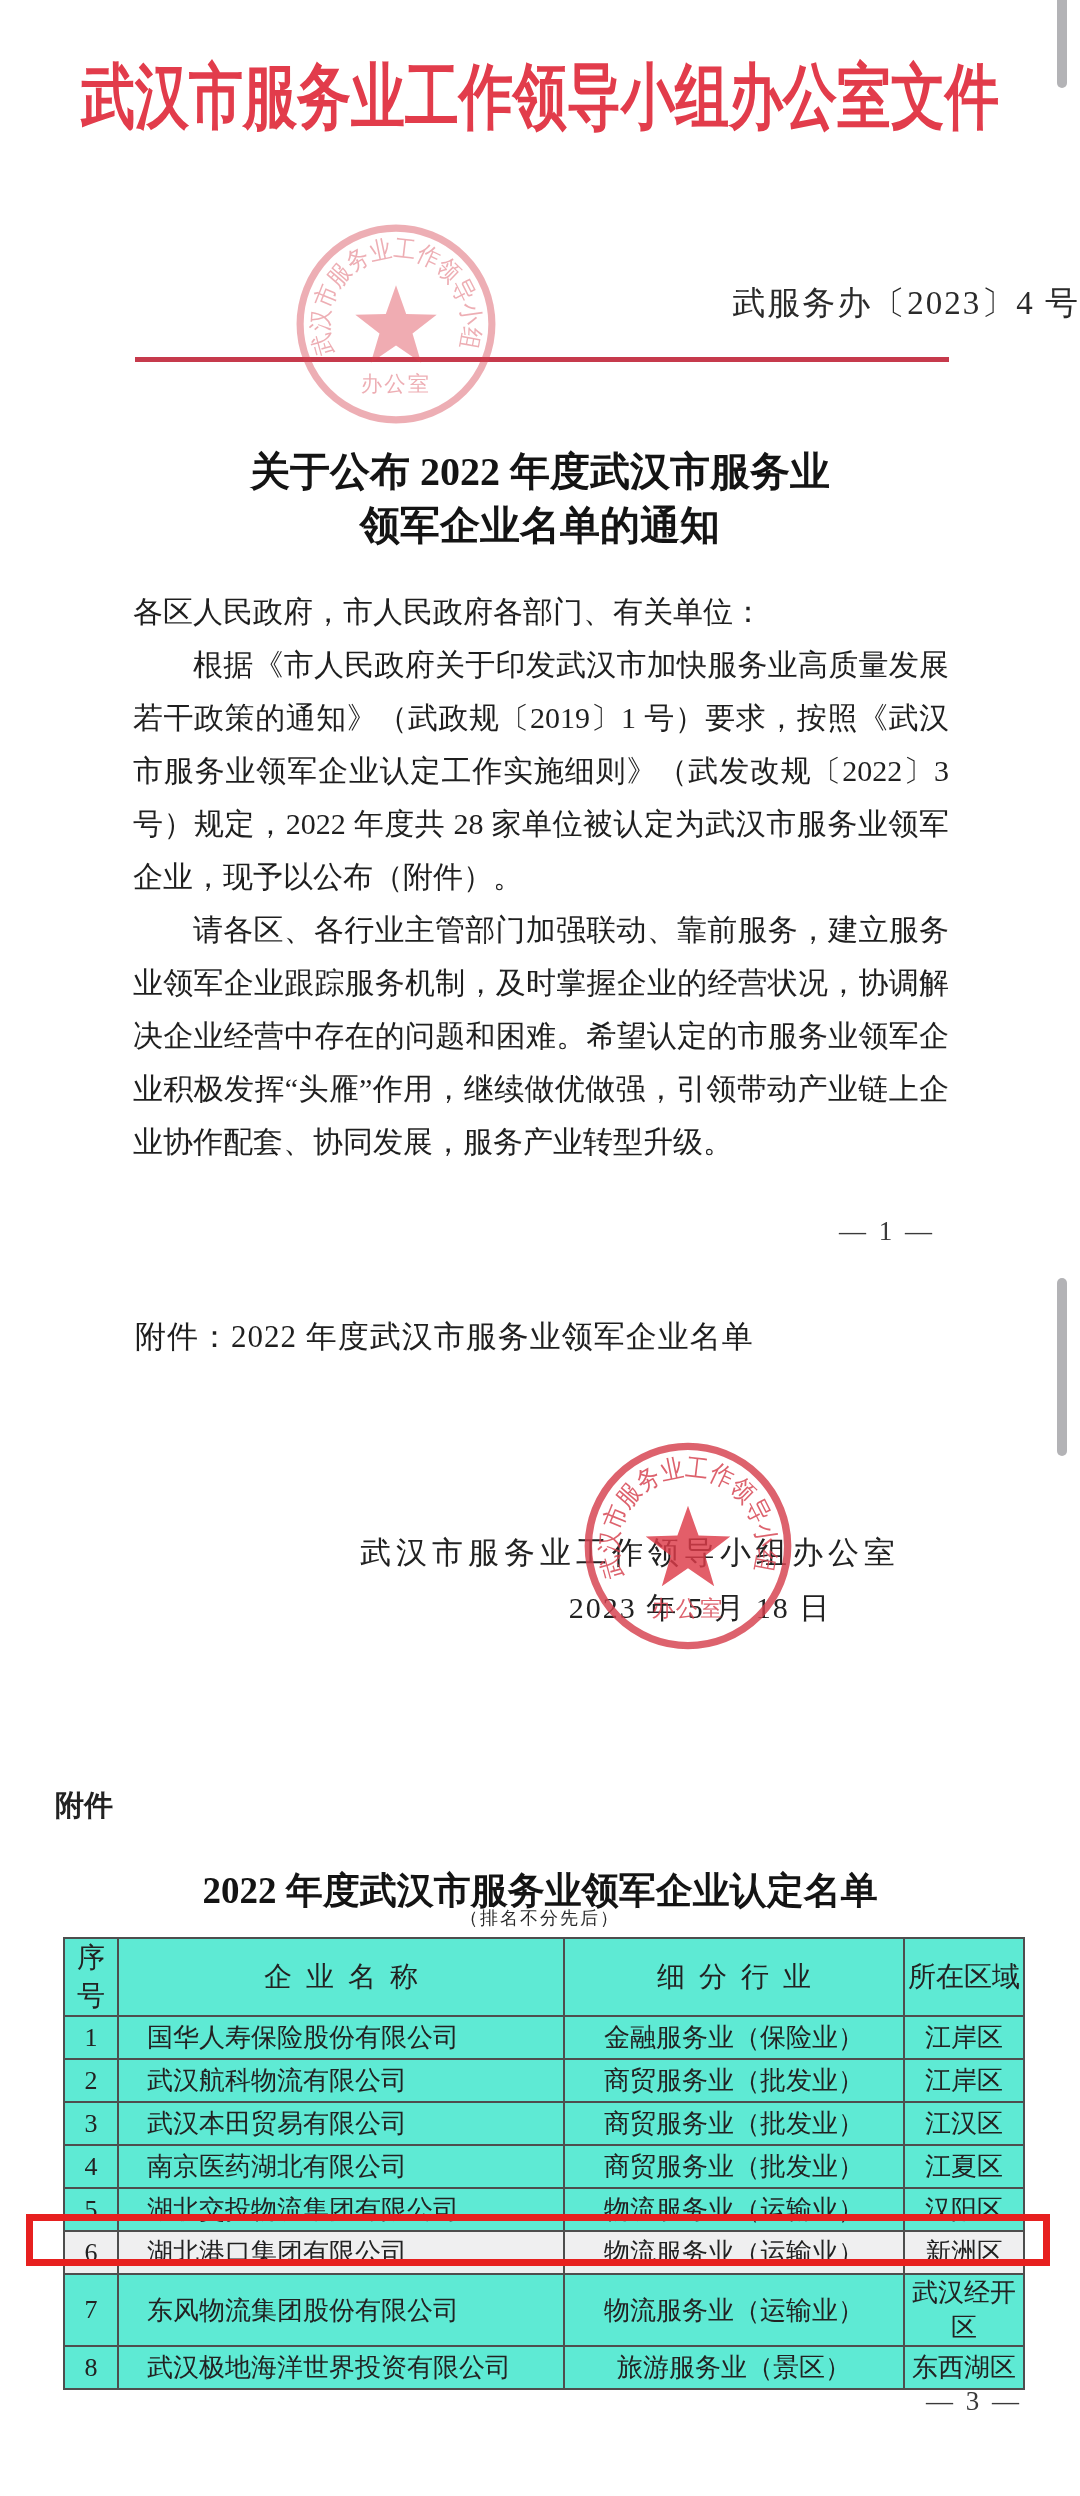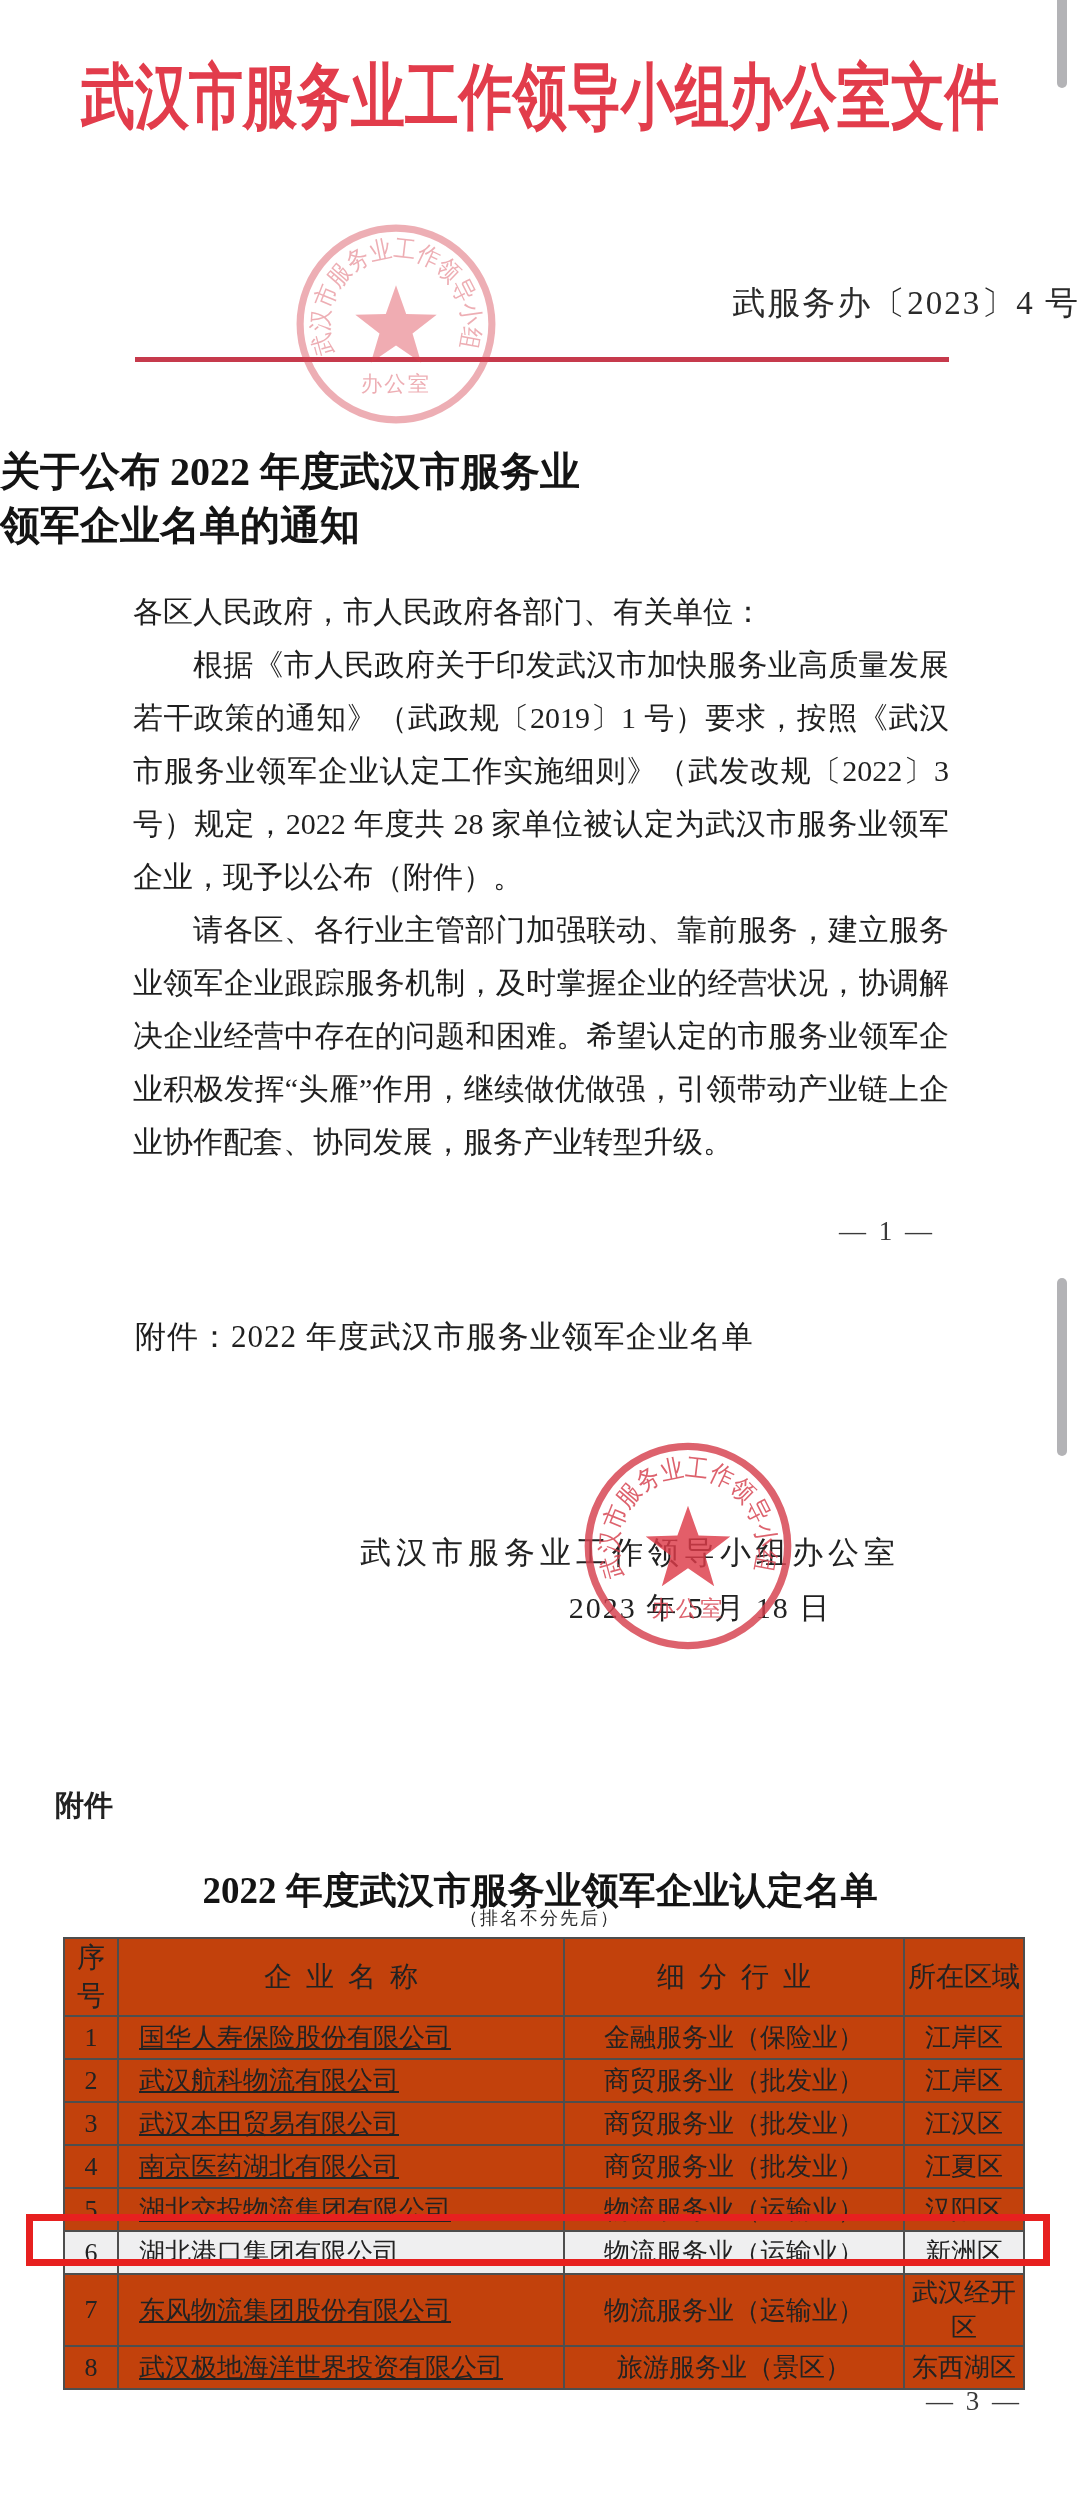--- a/index.html
+++ b/index.html
@@ -15,46 +15,46 @@
     transform:scaleY(1.32);transform-origin:center top;white-space:nowrap;
   }
   
   #docnum{
     left:0;width:100%;top:281px;text-align:right;font-size:33px;color:#2a2a2a;
     padding-left:24px;box-sizing:border-box;letter-spacing:2px;
   }
   
   #redline{left:135px;top:357px;width:814px;height:5px;background:#c63a4c;}
   
-  #title{left:0;right:0;top:445px;text-align:left;font-size:40px;font-weight:bold;color:#141414;line-height:54px;}
+  #title{left:0;right:0;top:445px;text-align:center;font-size:40px;font-weight:bold;color:#141414;line-height:54px;}
   
   #body{left:133px;top:585px;width:816px;font-size:30px;line-height:53px;text-align:justify;color:#1f1f1f;}
   #body p{margin:0;}
   #body p.indent{text-indent:2em;}
   .pagenum{font-size:27px;color:#3a3a3a;letter-spacing:3px;white-space:nowrap;}
   #page1{top:1216px;right:145px;}
   #attach-note{left:135px;top:1316px;font-size:31px;color:#1f1f1f;letter-spacing:1px;}
   #signature{top:1532px;right:180px;font-size:31px;letter-spacing:5px;color:#222;white-space:nowrap;}
   #issuedate{left:480px;top:1588px;width:440px;text-align:center;font-size:30px;letter-spacing:2px;color:#222;}
   
   .seal{pointer-events:none;}
   #seal1{left:294px;top:222px;width:204px;height:204px;opacity:0.42;z-index:4;}
   #seal2{left:582px;top:1440px;width:212px;height:212px;opacity:0.82;z-index:4;}
   
   #attach-label{left:55px;top:1786px;font-family:"Liberation Sans","DejaVu Sans",sans-serif;font-weight:700;font-size:29px;color:#222;}
   #tbl-title{left:0;right:0;top:1850px;text-align:center;font-size:37px;font-weight:bold;color:#141414;margin-top:16px;}
   #tbl-sub{left:0;right:0;top:1906px;text-align:center;font-size:18px;color:#2a2a2a;letter-spacing:2px;}
   #tbl-wrap{left:63px;top:1937px;}
-  table{border-collapse:collapse;table-layout:fixed;width:960px;background:#c2410c;}
+  table{border-collapse:collapse;table-layout:fixed;width:960px;background:#5eead4;}
   td,th{border:2px solid #4e4e4e;padding:0;font-weight:normal;overflow:hidden;}
   th{height:52px;font-size:28px;color:#222;text-align:center;}
   td{height:41px;font-size:26px;color:#222;}
   th.wide{letter-spacing:14px;text-indent:14px;}
   td.c-no,td.c-district,td.c-industry{text-align:center;}
-  td.c-name{text-align:left;padding-left:20px;text-decoration:underline;}
+  td.c-name{text-align:left;padding-left:28px;}
   tr.hl td{background:#efeff0;}
   
   #hlbox{left:26px;top:2214px;width:1010px;height:38px;border:7px solid #e7201f;z-index:6;background:transparent;}
   #page3{top:2386px;right:58px;}
   
   .thumb{left:1057px;width:10px;background:#b3b3b6;z-index:9;}
   #thumb-top{top:0;height:88px;border-radius:0 0 5px 5px;}
   #thumb-mid{top:1278px;height:178px;border-radius:5px;}
 </style>
 </head>

